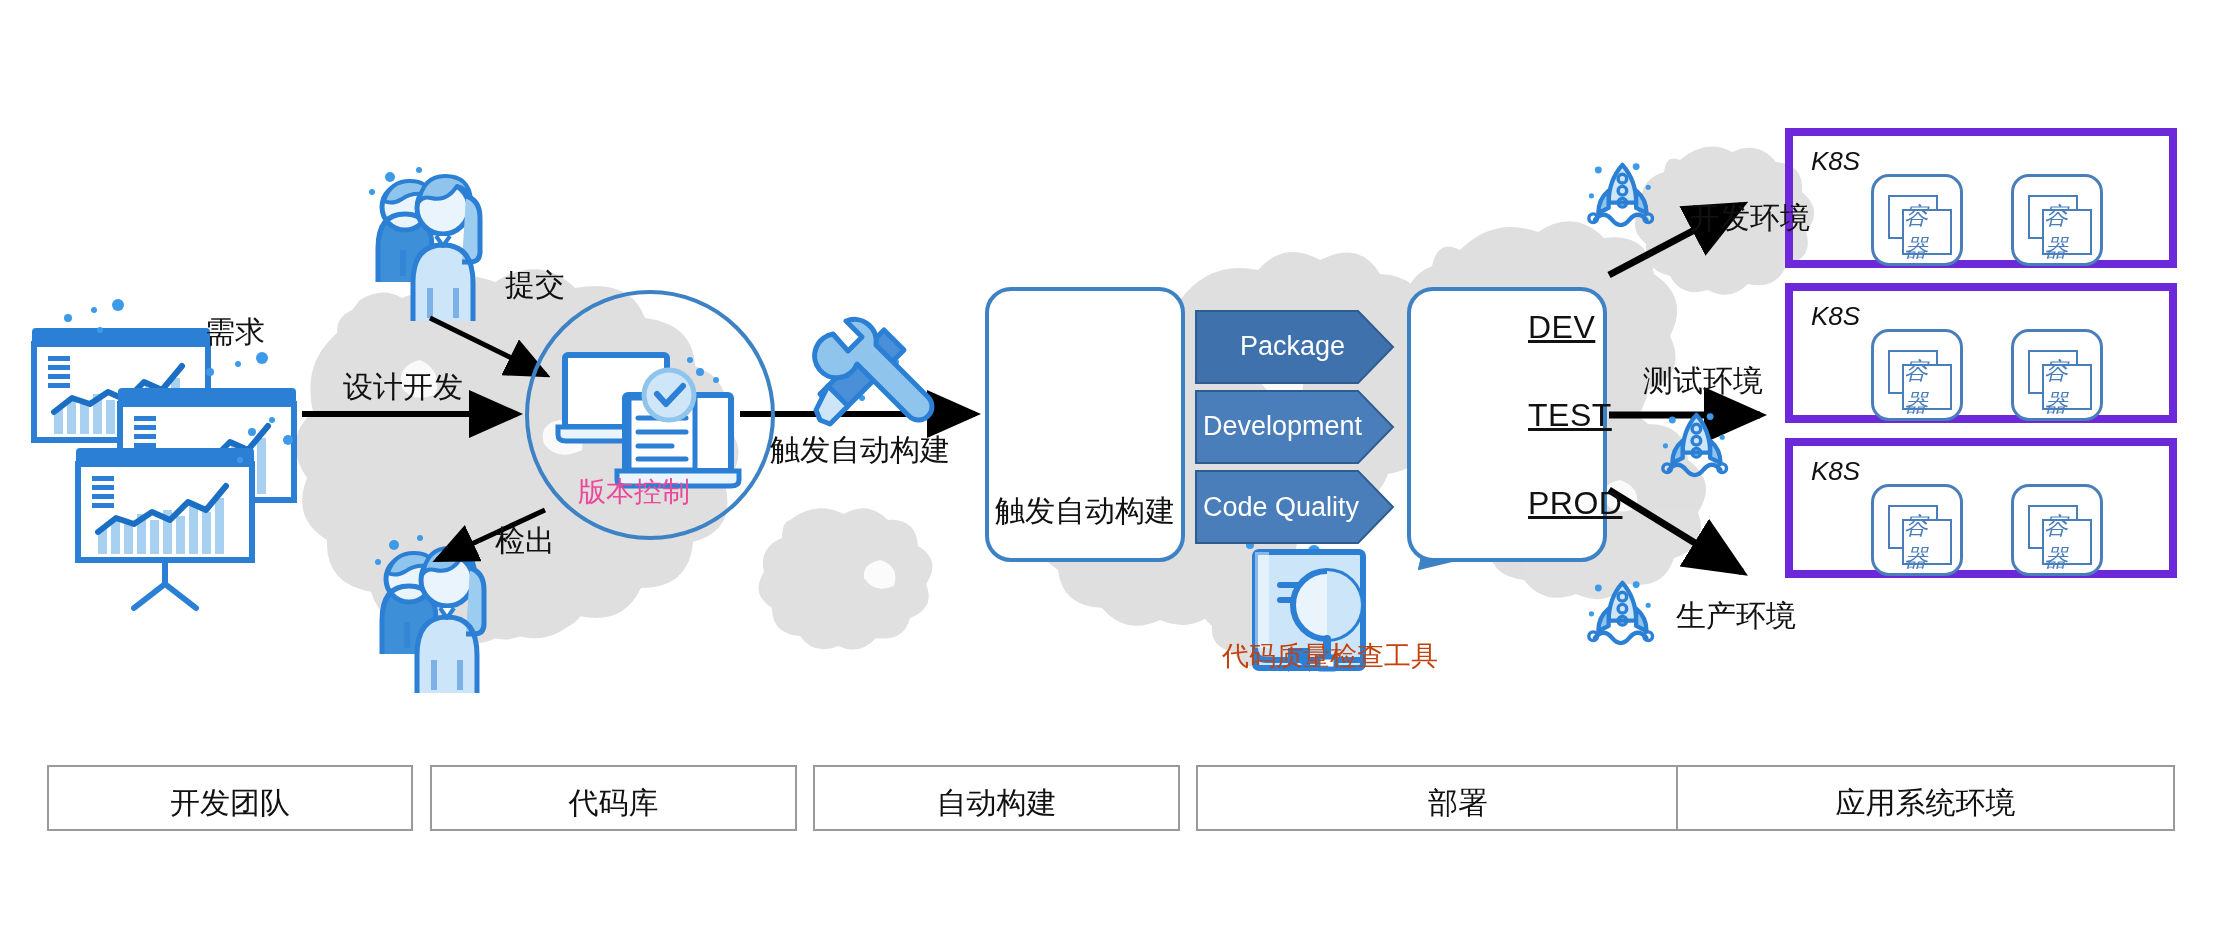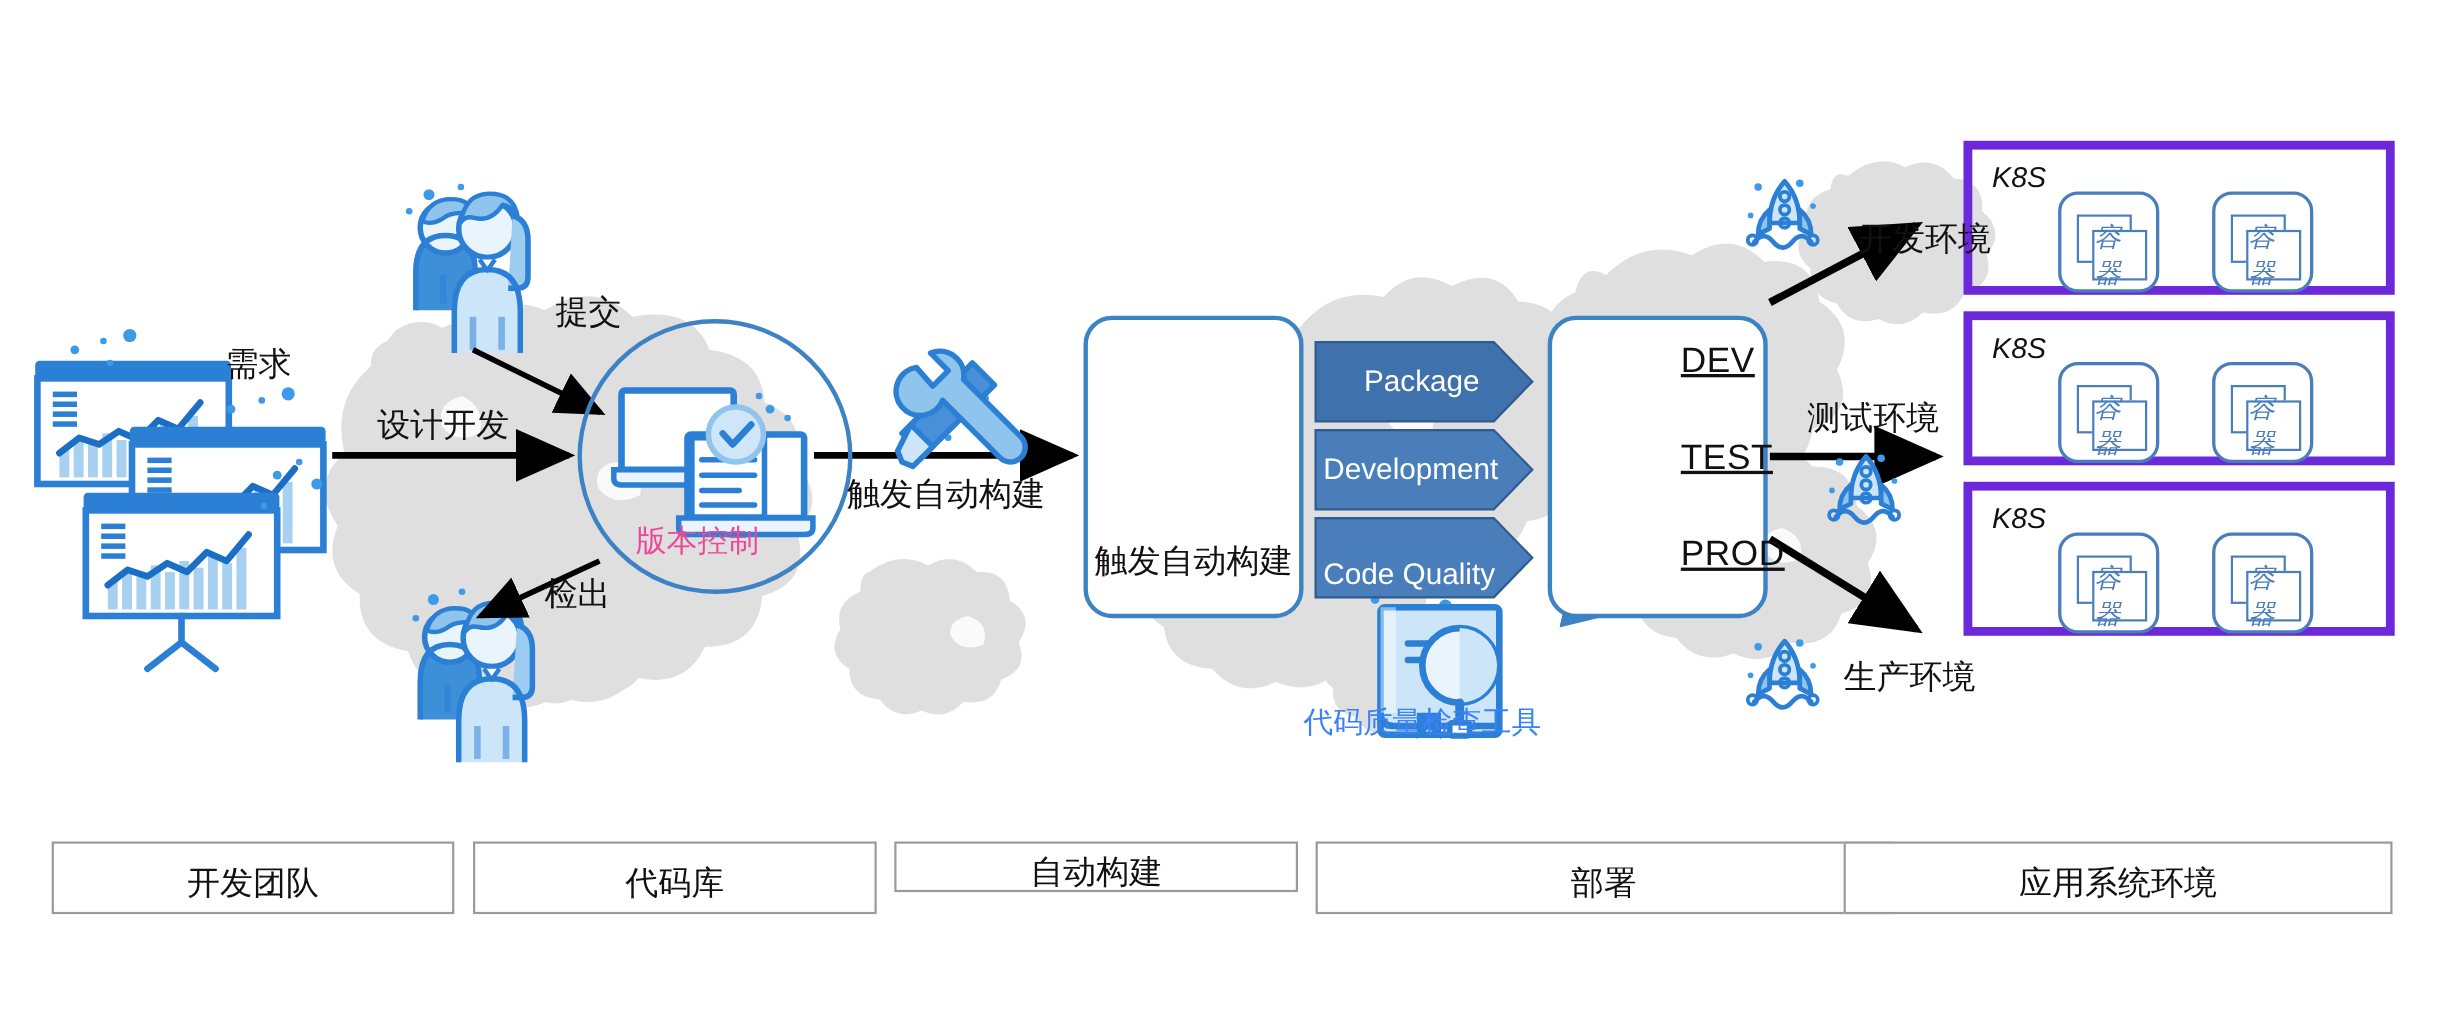--- a/index.html
+++ b/index.html
@@ -5,21 +5,21 @@
   html,body{margin:0;padding:0;background:#ffffff;}
   body{
     width:2222px;height:932px;position:relative;overflow:hidden;
     font-family:"Liberation Sans","DejaVu Sans",sans-serif;
     color:#1a1a1a;
   }
   #stage{position:absolute;left:0;top:0;width:2222px;height:932px;}
   .lay{position:absolute;left:0;top:0;width:2222px;height:932px;}
   .txt{position:absolute;white-space:nowrap;line-height:1;}
   .cn{font-size:30px;color:#111;}
-  .cn-sm{font-size:27px;color:#3b82f6;}
+  .cn-sm{font-size:27px;color:#c2410c;margin-left:37px;}
   .vc-label{font-size:28px;color:#ec4899;}
   .k8s-label{font-size:26px;color:#111;}
   .pod-label{font-size:24px;color:#4a7ebb;}
   .dep-label{font-size:32px;color:#111;letter-spacing:.5px;text-decoration:underline;}
   .banner-label{font-size:27px;color:#ffffff;}
   .legend-label{font-size:30px;color:#111;margin-top:11px;}
 
   .legend-box{
     position:absolute;border:2px solid #9a9a9a;background:#fff;
     display:flex;align-items:center;justify-content:center;box-sizing:border-box;
@@ -484,37 +484,37 @@
   <div class="txt cn" style="left:343px;top:372px;">设计开发</div>
   <div class="txt cn" style="left:505px;top:270px;">提交</div>
   <div class="txt cn" style="left:495px;top:526px;">检出</div>
   <div class="txt vc-label" style="left:578px;top:478px;">版本控制</div>
   <div class="txt cn" style="left:770px;top:435px;">触发自动构建</div>
   <div class="txt cn" style="left:995px;top:496px;">触发自动构建</div>
   <div class="txt cn-sm" style="left:1185px;top:643px;">代码质量检查工具</div>
 
   <div class="txt banner-label" style="left:1240px;top:333px;">Package</div>
   <div class="txt banner-label" style="left:1203px;top:413px;">Development</div>
-  <div class="txt banner-label" style="left:1203px;top:509px;">Code Quality</div>
+  <div class="txt banner-label" style="left:1203px;top:494px;">Code Quality</div>
 
   <div class="txt dep-label" style="left:1528px;top:311px;">DEV</div>
   <div class="txt dep-label" style="left:1528px;top:399px;">TEST</div>
   <div class="txt dep-label" style="left:1528px;top:487px;">PROD</div>
 
   <div class="txt cn" style="left:1690px;top:203px;">开发环境</div>
   <div class="txt cn" style="left:1643px;top:366px;">测试环境</div>
   <div class="txt cn" style="left:1676px;top:601px;">生产环境</div>
 
   <div class="legend-box" style="left:47px;top:765px;width:366px;height:66px;">
     <span class="legend-label">开发团队</span>
   </div>
   <div class="legend-box" style="left:430px;top:765px;width:367px;height:66px;">
     <span class="legend-label">代码库</span>
   </div>
-  <div class="legend-box" style="left:813px;top:765px;width:367px;height:46px;">
+  <div class="legend-box" style="left:813px;top:765px;width:367px;height:66px;">
     <span class="legend-label">自动构建</span>
   </div>
   <div class="legend-box" style="left:1196px;top:765px;width:524px;height:66px;">
     <span class="legend-label">部署</span>
   </div>
   <div class="legend-box" style="left:1676px;top:765px;width:499px;height:66px;">
     <span class="legend-label">应用系统环境</span>
   </div>
 
 </div>

